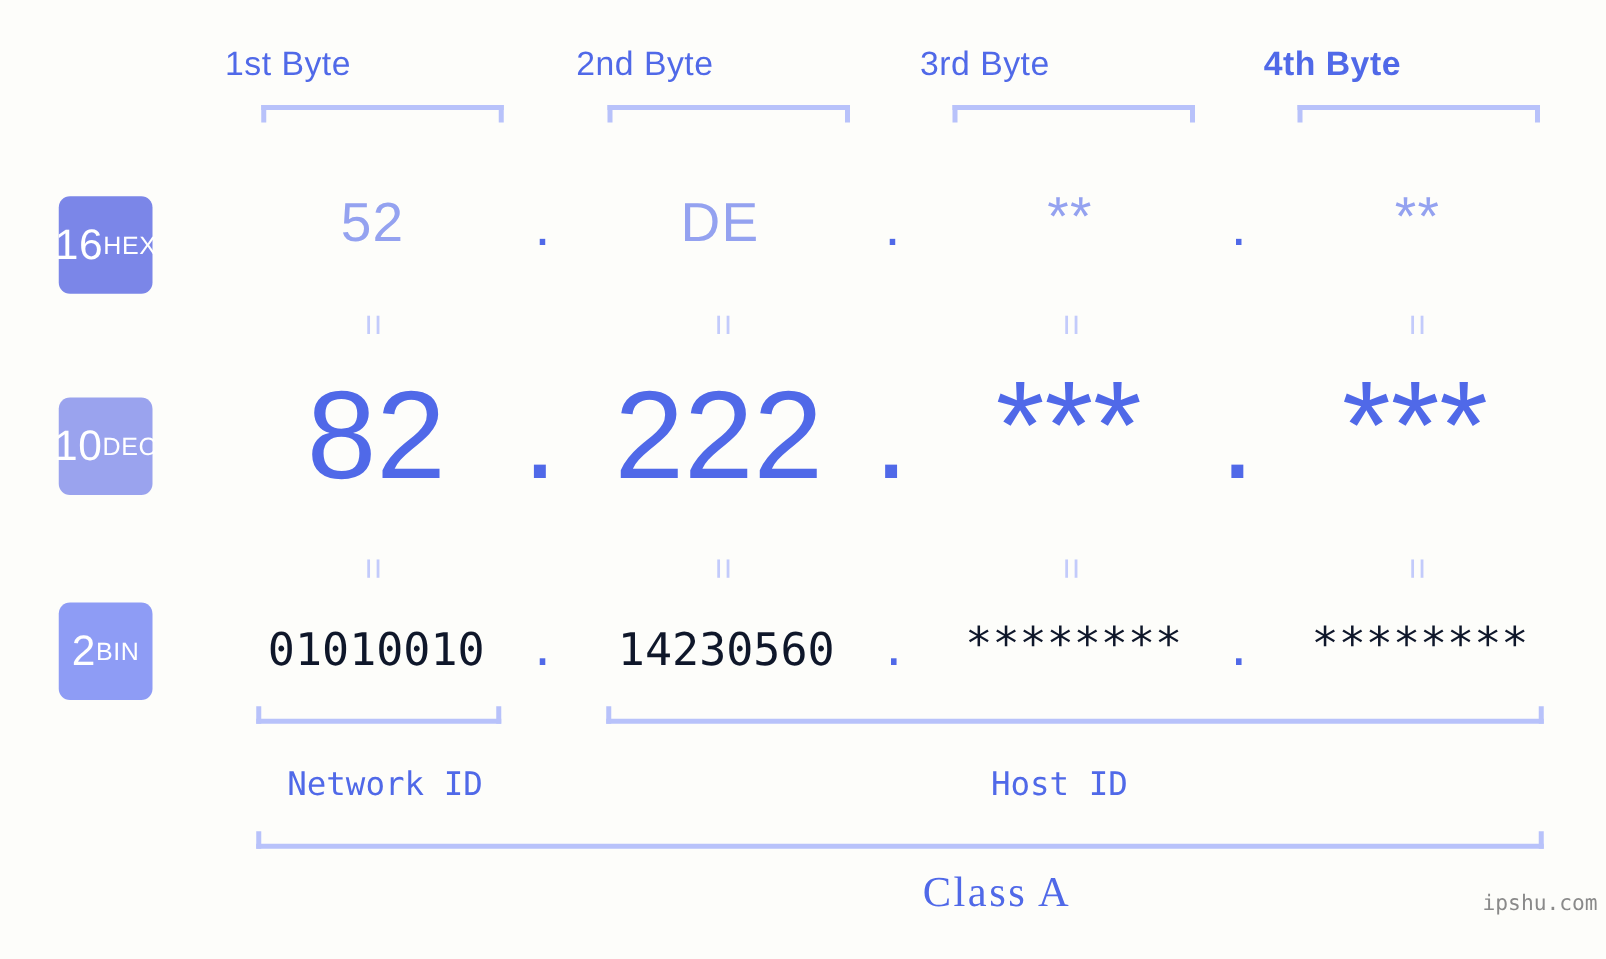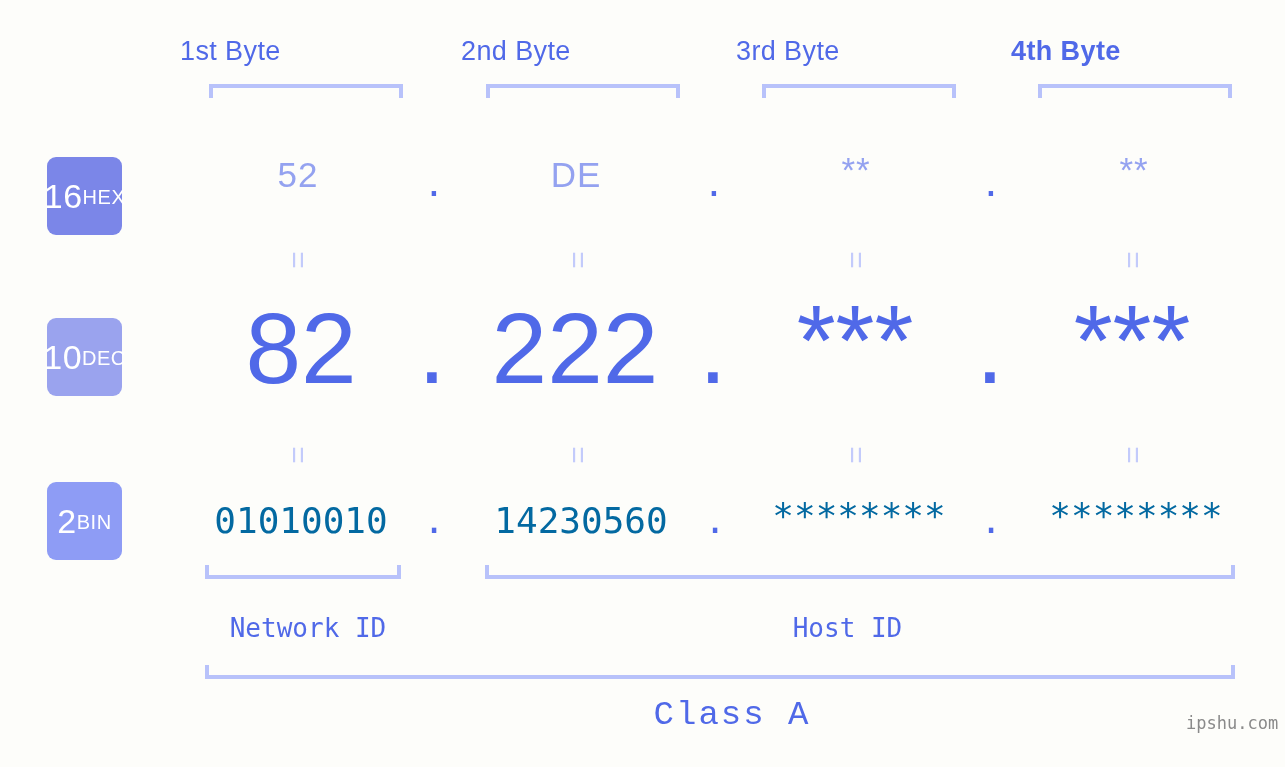--- a/index.html
+++ b/index.html
@@ -72,32 +72,32 @@
   }
 
   
   .cell {
     text-align: center;
     white-space: nowrap;
     line-height: 1;
   }
   .hex-val {
     color: #94a2f0;
-    font-size: 35px;
+    font-size: 44px;
     font-weight: 400;
     letter-spacing: 1px;
   }
   .dec-val {
     color: #5069e8;
     font-size: 100px;
     font-weight: 400;
     letter-spacing: 0px;
   }
   .bin-val {
-    color: #0369a1;
+    color: #0f172a;
     font-family: "DejaVu Sans Mono", monospace;
     font-size: 36px;
     font-weight: 400;
     letter-spacing: 0px;
   }
 
   
   .dot {
     color: #5069e8;
     line-height: 1;
@@ -120,23 +120,23 @@
   
   .section-label {
     color: #5069e8;
     font-family: "DejaVu Sans Mono", monospace;
     font-size: 26px;
     text-align: center;
     white-space: nowrap;
   }
   .class-label {
     color: #5069e8;
-    font-family: Liberation Mono, monospace;
+    font-family: Liberation Serif, serif;
     font-size: 34px;
-    text-align: center;
+    text-align: right;
     white-space: nowrap;
     letter-spacing: 2px;
   }
   .watermark {
     color: #8a8a8a;
     font-family: "DejaVu Sans Mono", monospace;
     font-size: 17px;
     white-space: nowrap;
   }
 </style>

